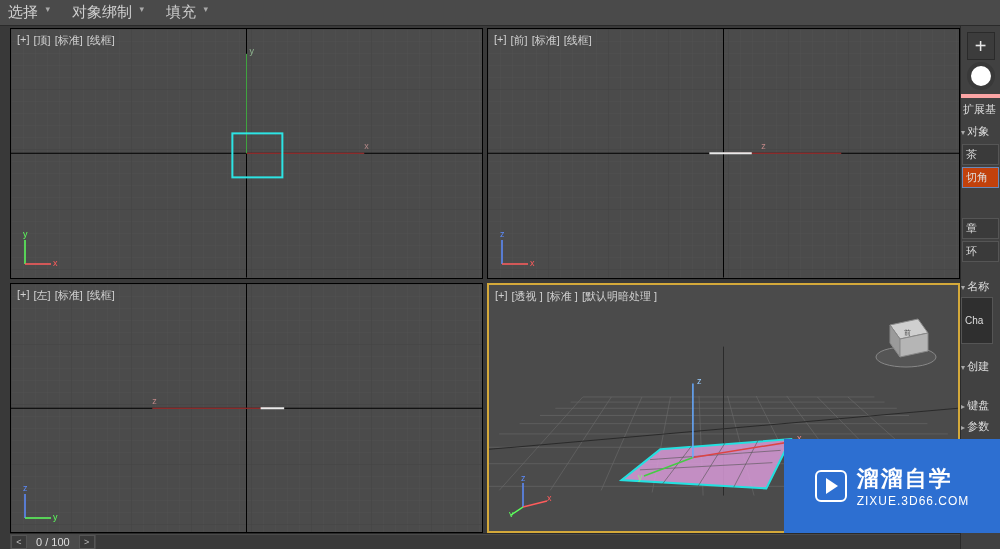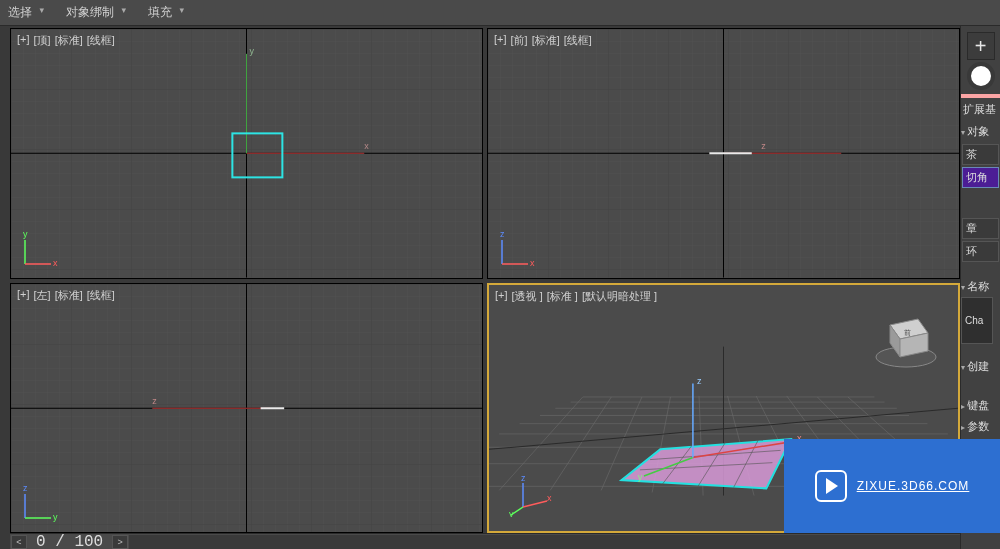--- a/index.html
+++ b/index.html
@@ -15,21 +15,21 @@
 }
 .toolbar {
   height: 26px;
   background: #4a4a4a;
   display: flex;
   align-items: center;
   padding: 0 4px;
   gap: 16px;
   border-bottom: 1px solid #2a2a2a;
 }
-.toolbar .tb-item { color: #d0d0d0; font-size: 12px; }
+.toolbar .tb-item { color: #d0d0d0; font-size: 15px; }
 .toolbar .dd { padding: 2px 14px 2px 4px; position: relative; }
 .toolbar .dd::after { content: "▾"; font-size: 9px; position: absolute; right: 2px; top: 3px; color: #aaa; }
 .viewport-area {
   position: absolute;
   left: 10px; top: 28px; right: 40px; bottom: 16px;
   display: grid;
   grid-template-columns: 1fr 1fr;
   grid-template-rows: 1fr 1fr;
   gap: 4px;
   background: #393939;
@@ -82,52 +82,52 @@
 .rp-section {
   margin-top: 4px; padding: 4px 2px;
   border-top: 4px solid #fca5a5;
   font-size: 11px; color: #ddd;
   white-space: nowrap; overflow: hidden;
 }
 .rp-rollout-hd { padding: 3px 0; color: #ddd; font-size: 11px; white-space: nowrap; overflow: hidden; }
 .rp-rollout-hd::before { content: "▾ "; font-size: 8px; color: #aaa; }
 .rp-rollout-hd.coll::before { content: "▸ "; }
 .rp-btn { background:#3a3a3a; border:1px solid #555; color:#ddd; padding:2px 3px; font-size:11px; margin:2px 1px; display:block; white-space:nowrap; overflow:hidden; }
-.rp-btn.active { background:#4c1d95; border-color:#6a88b8; }
+.rp-btn.active { background:#c2410c; border-color:#6a88b8; }
 .rp-input { background:#2f2f2f; border:1px solid #555; color:#ddd; padding:17px 3px; font-size:10px; width:32px; }
 .rp-spc { height: 12px; }
 .timeline {
   position: absolute;
   left: 10px; right: 40px; bottom: 0;
   height: 16px;
   background: #4a4a4a;
   display: flex;
   align-items: center;
   border-top: 1px solid #2a2a2a;
 }
 .tl-btn { width:16px; height:14px; background:#3a3a3a; border:1px solid #555; color:#bbb; font-size:9px; display:flex;align-items:center;justify-content:center; margin:0 1px;}
-.tl-frame { color:#ddd; font-size:16px; padding: 0 8px; font-family: Liberation Mono, monospace; }
+.tl-frame { color:#ddd; font-size:11px; padding: 0 8px; }
 .tl-track { flex:1; height:14px; background:#3a3a3a; position:relative; }
 .watermark {
   position: absolute;
   right: 0; bottom: 16px;
   width: 216px; height: 94px;
   background: #2d6fd1;
   display: flex; align-items: center; justify-content: center;
   gap: 10px;
   z-index: 50;
 }
 .wm-play {
   width: 32px; height: 32px; border: 2px solid #fff; border-radius: 6px;
   display: flex; align-items: center; justify-content: center;
 }
 .wm-play::before { content:""; border-left:12px solid #fff; border-top:8px solid transparent; border-bottom:8px solid transparent; margin-left:3px;}
 .wm-txt { color:#fff; display:flex; flex-direction:column; align-items:flex-start; }
 .wm-brand { font-size:22px; font-weight: bold; letter-spacing:2px; }
-.wm-url { font-size:12px; letter-spacing:1px;text-decoration:underline; }
+.wm-url { font-size:12px; letter-spacing:1px; }
 </style>
 </head>
 <body>
 
 <div class="toolbar">
   <span class="tb-item dd">选择</span>
   <span class="tb-item dd">对象绑制</span>
   <span class="tb-item dd">填充</span>
 </div>
 
@@ -324,15 +324,16 @@
 <div class="timeline">
   <div class="tl-btn">&lt;</div>
   <div class="tl-frame">0 / 100</div>
   <div class="tl-btn">&gt;</div>
   <div class="tl-track"></div>
 </div>
 
 <div class="watermark">
   <div class="wm-play"></div>
   <div class="wm-txt">
+    <div class="wm-brand">溜溜自学</div>
     <div class="wm-url">ZIXUE.3D66.COM</div>
   </div>
 </div>
 
 </body></html>

